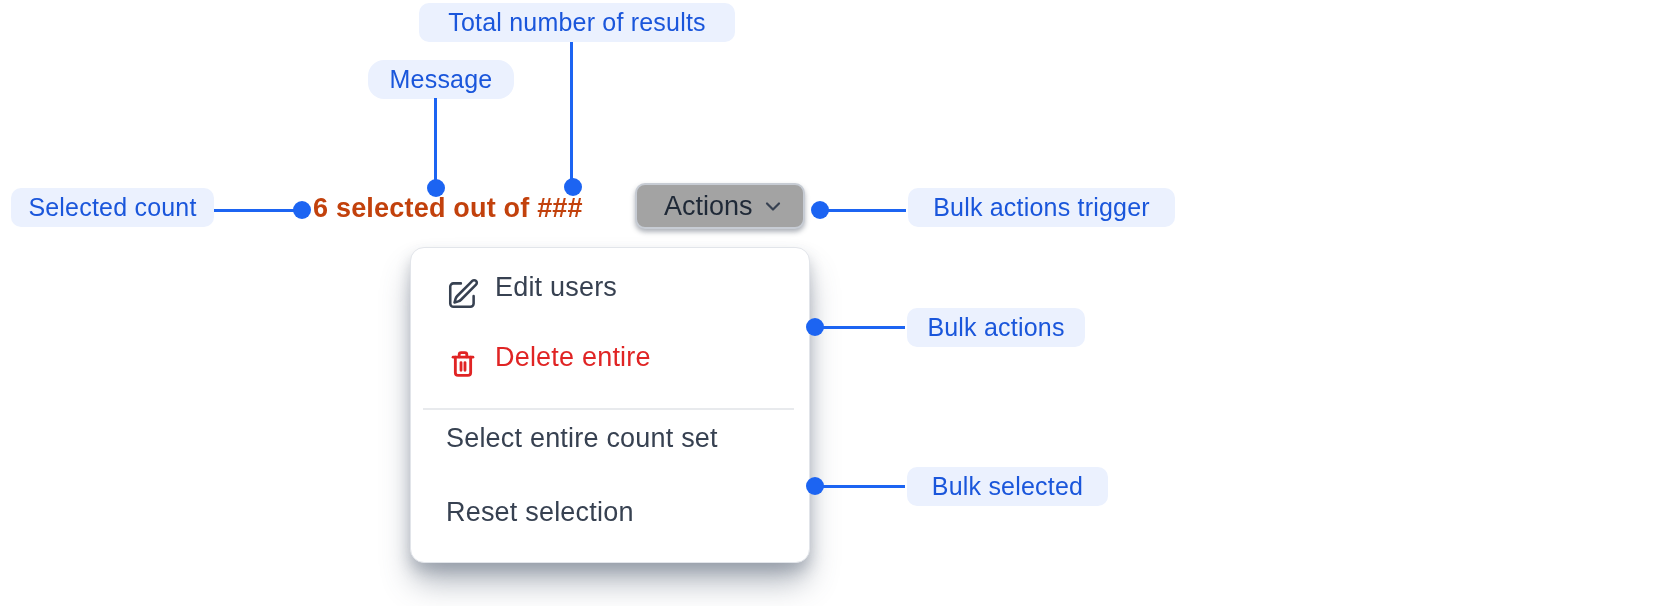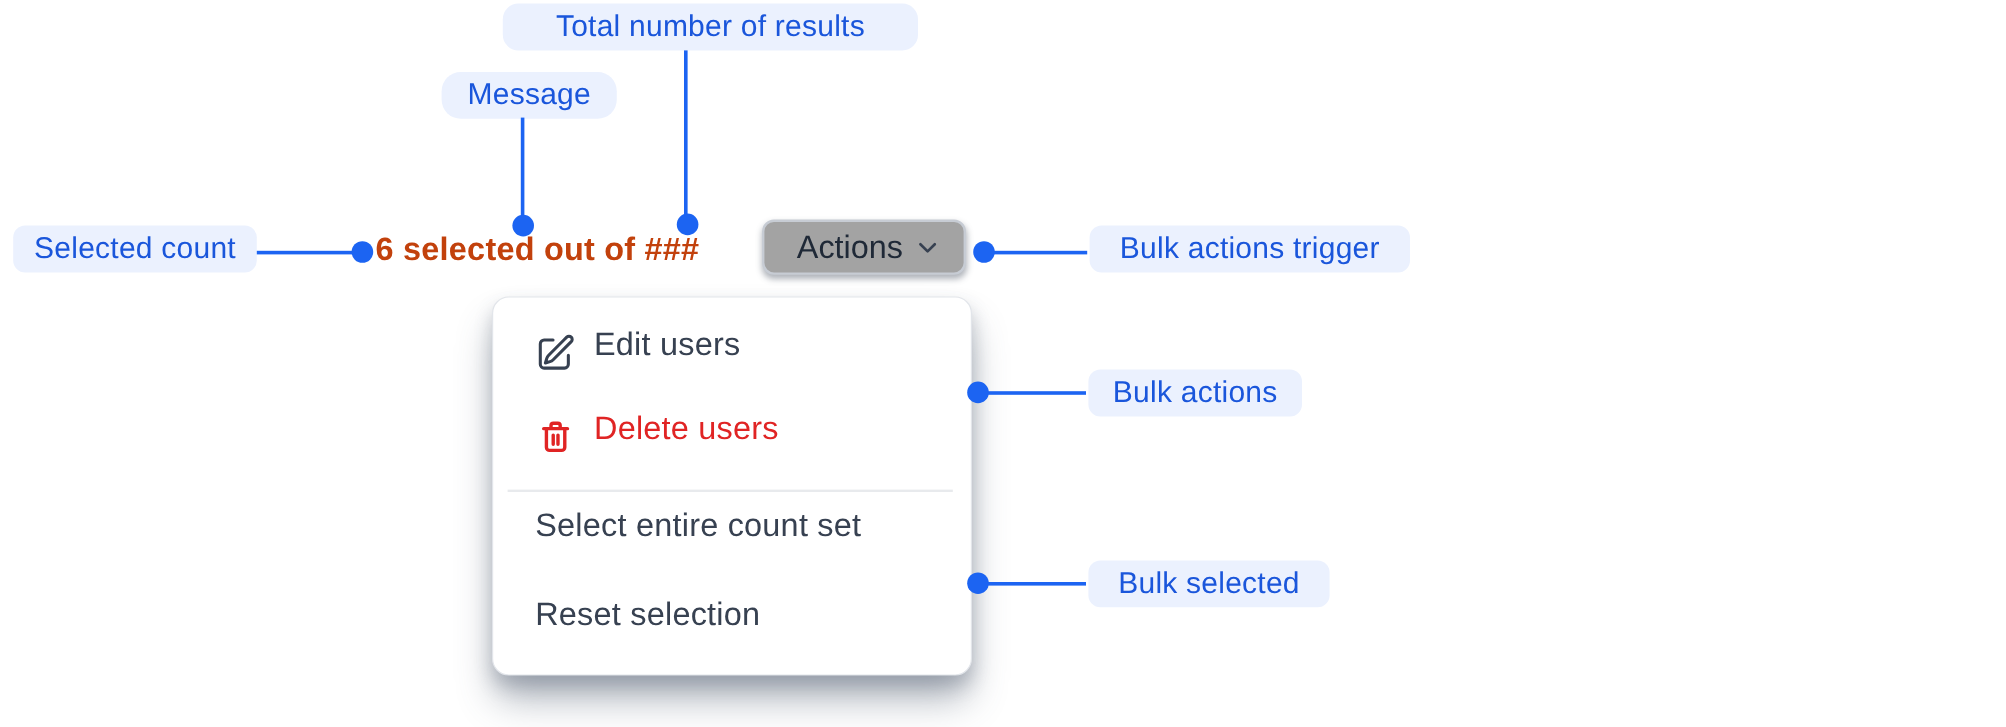--- a/index.html
+++ b/index.html
@@ -48,21 +48,21 @@
   .menu-item.danger { color:#E02424; }
   .menu-item .mi-icon { display:flex; align-items:center; width:34px; justify-content:center; }
   .menu-divider { position:absolute; left:12px; right:15px; top:160px; height:2px; background:#E8EAED; }
   svg { display:block; }
 </style>
 </head>
 <body>
 
 <div class="canvas">
 
-  <div class="ann-label" style="left:419px; top:3px;  width:346px;border-radius:13px;">Total number of results</div>
+  <div class="ann-label" style="left:419px; top:3px;  width:316px;">Total number of results</div>
 
   <div class="ann-label" style="left:368px; top:60px; width:146px;border-radius:16px;">Message</div>
 
   <div class="ann-label" style="left:11px;  top:188px; width:203px;">Selected count</div>
 
   <div class="ann-label" style="left:908px; top:188px; width:267px;">Bulk actions trigger</div>
 
   <div class="ann-label" style="left:907px; top:308px; width:178px;">Bulk actions</div>
 
   <div class="ann-label" style="left:907px; top:467px; width:201px;">Bulk selected</div>
@@ -110,21 +110,21 @@
 
     <div class="menu-item danger" style="top:94px;">
       <span class="mi-icon">
         <svg width="34" height="34" viewBox="0 0 24 24" fill="none" stroke="#E02424" stroke-width="2" stroke-linecap="round" stroke-linejoin="round">
           <path d="M5 7.2h14"></path>
           <path d="M9.3 7V5.4c0-.8.6-1.4 1.4-1.4h2.6c.8 0 1.4.6 1.4 1.4V7"></path>
           <path d="M6.6 7.2v10.9c0 1.05.85 1.9 1.9 1.9h7c1.05 0 1.9-.85 1.9-1.9V7.2"></path>
           <path d="M10.6 11v5.4M13.4 11v5.4"></path>
         </svg>
       </span>
-      <span>Delete users</span>
+      <span>Delete entire</span>
     </div>
 
     <div class="menu-divider"></div>
 
     <div class="menu-item" style="top:175px;">
       <span>Select entire count set</span>
     </div>
 
     <div class="menu-item" style="top:249px;">
       <span>Reset selection</span>

